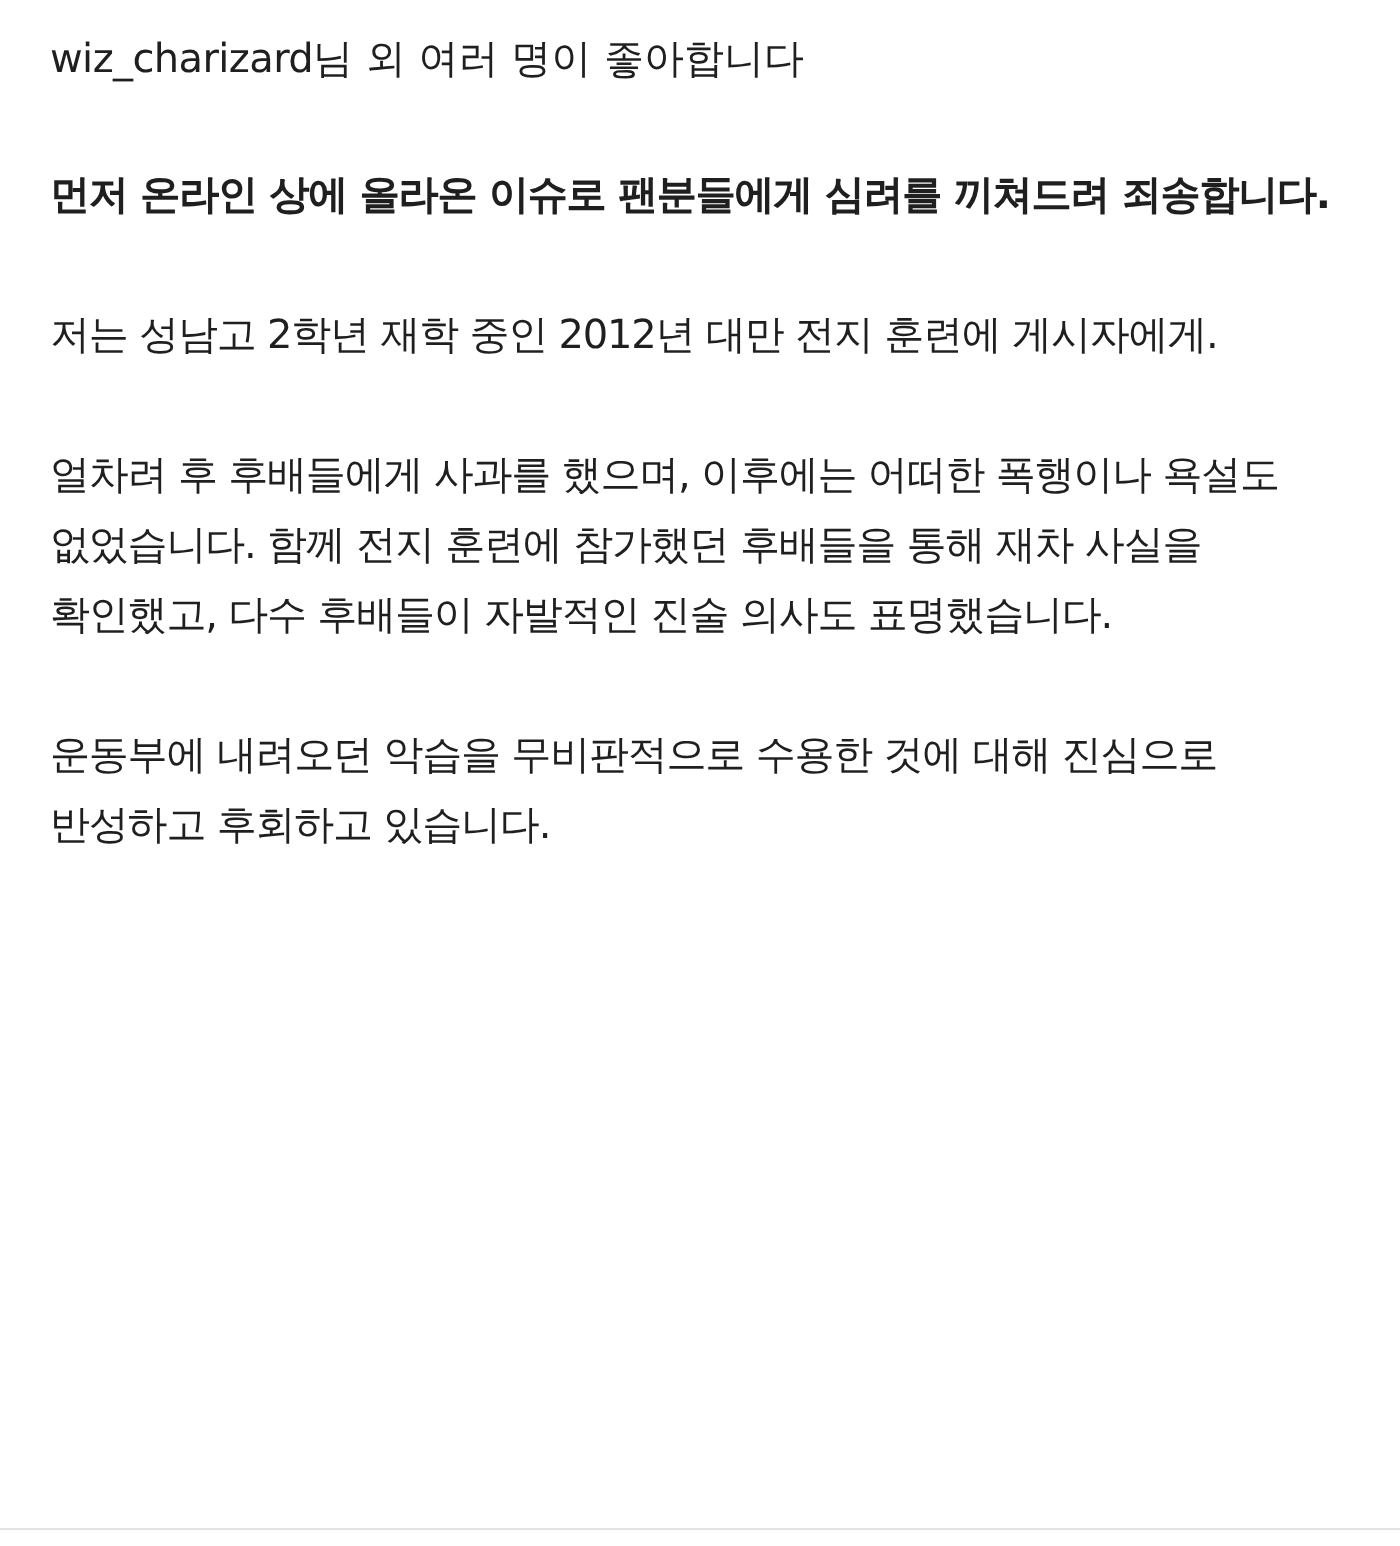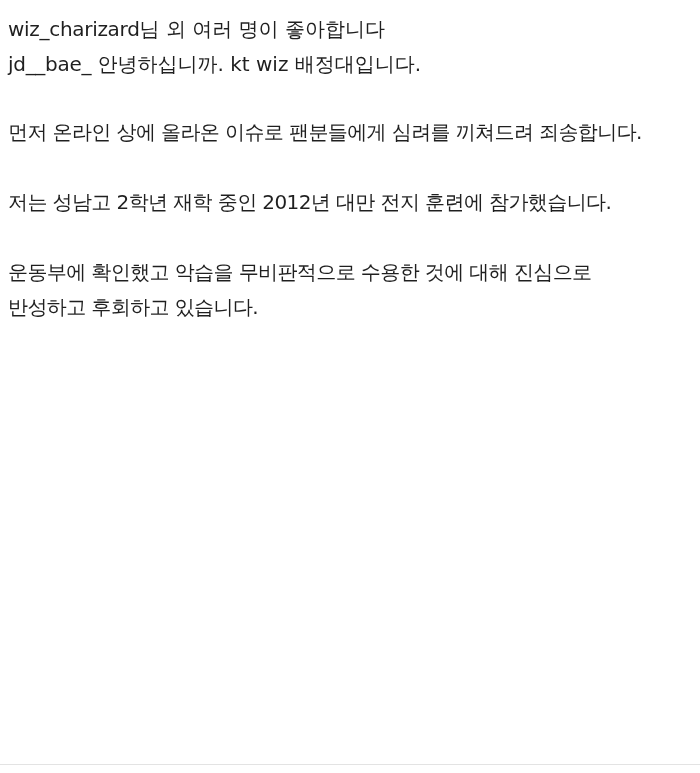--- a/index.html
+++ b/index.html
@@ -10,60 +10,61 @@
     body {
       width: 700px;
       height: 773px;
       overflow: hidden;
       position: relative;
       font-family: "DejaVu Sans", "Liberation Sans", sans-serif;
       color: #1f1f1f;
     }
     .post {
       position: absolute;
-      left: 8px;
+      left: 25px;
       top: 12px;
       width: 670px;
       font-size: 20px;
       line-height: 35px;
     }
     .header-line {
       white-space: nowrap;
     }
     .username {
       letter-spacing: -0.3px;
     }
     .para {
       margin-top: 35px;
       white-space: pre-line;
       letter-spacing: -0.6px;
     }
     .para.first {
       margin-top: 33px;
+      font-weight: bold;
     }
     .divider {
       position: absolute;
       left: 0;
       top: 764px;
       width: 700px;
       height: 1px;
       background: #e3e3e3;
     }
   </style>
 </head>
 <body>
 
 <div class="post">
   <div class="header-line">
     <span class="username">wiz_charizard</span><span>님 외 여러 명이 좋아합니다</span>
   </div>
-  <div class="header-line">
-    <span class="username">jd__bae_</span><span> 안녕하십니까. kt wiz 배정대입니다.</span>
-  </div>
 
   <div class="para first">먼저 온라인 상에 올라온 이슈로 팬분들에게 심려를 끼쳐드려 죄송합니다.</div>
-  <div class="para">저는 성남고 2학년 재학 중인 2012년 대만 전지 훈련에 참가했습니다.</div>
-  <div class="para">운동부에 확인했고 악습을 무비판적으로 수용한 것에 대해 진심으로
+  <div class="para">저는 성남고 2학년 재학 중인 2012년 대만 전지 훈련에 게시자에게.</div>
+  <div class="para">얼차려 후 후배들에게 사과를 했으며, 이후에는 어떠한 폭행이나 욕설도
+없었습니다. 함께 전지 훈련에 참가했던 후배들을 통해 재차 사실을
+확인했고, 다수 후배들이 자발적인 진술 의사도 표명했습니다.</div>
+  <div class="para">운동부에 내려오던 악습을 무비판적으로 수용한 것에 대해 진심으로
 반성하고 후회하고 있습니다.</div>
 
 </div>
 
 <div class="divider"></div>
 
 </body></html>

